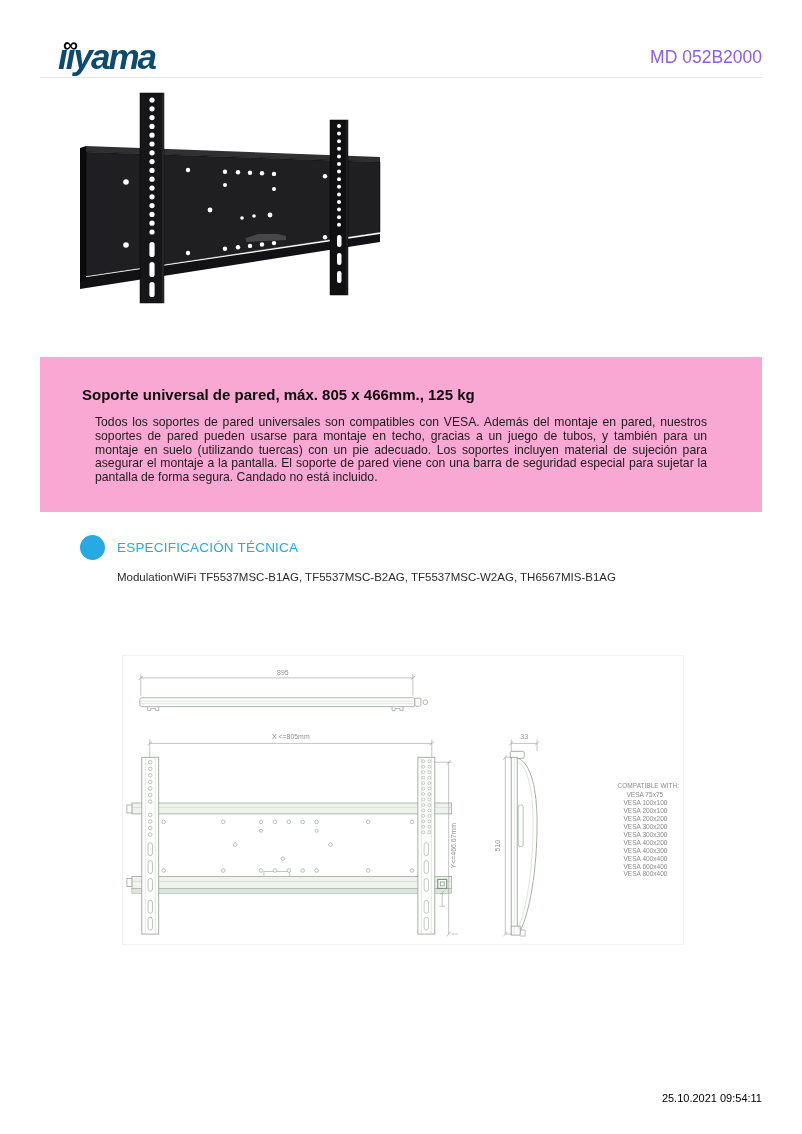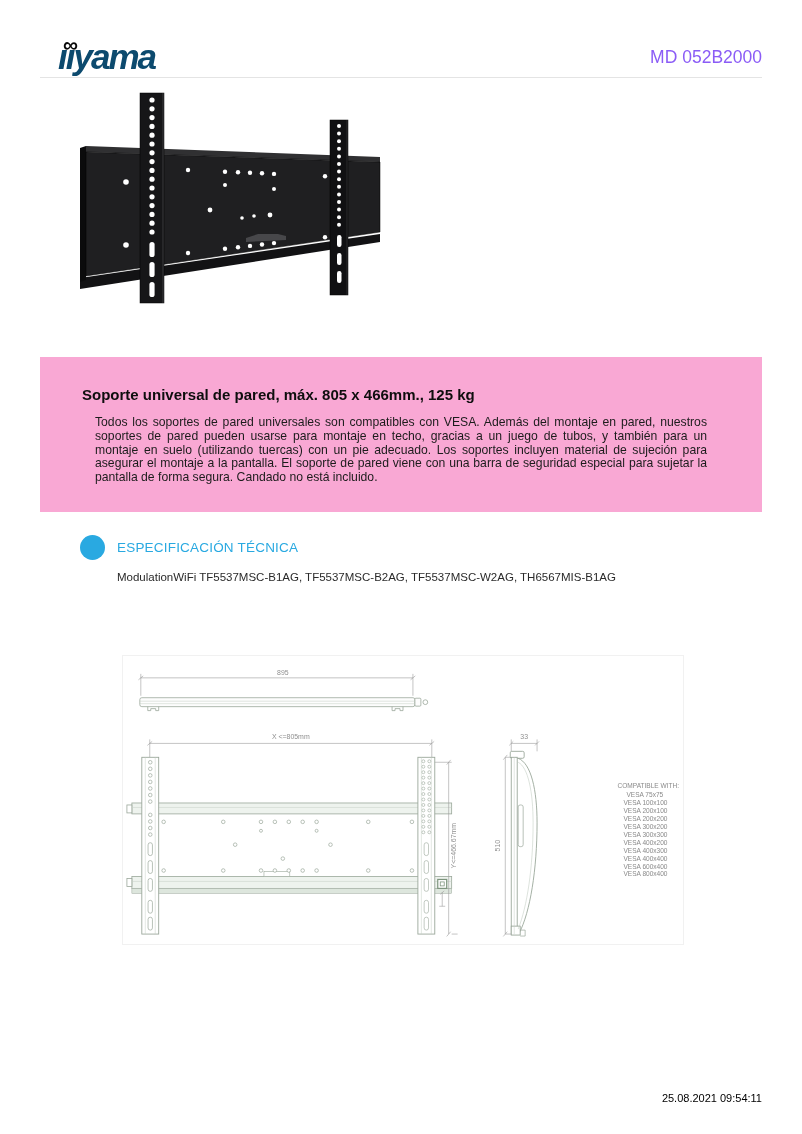--- a/index.html
+++ b/index.html
@@ -355,15 +355,15 @@
         <text class="vesa-t" x="503" y="182">VESA 300x300</text>
         <text class="vesa-t" x="503" y="190">VESA 400x200</text>
         <text class="vesa-t" x="503" y="198">VESA 400x300</text>
         <text class="vesa-t" x="503" y="206">VESA 400x400</text>
         <text class="vesa-t" x="503" y="214">VESA 600x400</text>
         <text class="vesa-t" x="503" y="222">VESA 800x400</text>
       </g>
     </svg>
   </div>
 
-  <div class="timestamp">25.08.2021 09:54:11</div>
+  <div class="timestamp">25.10.2021 09:54:11</div>
 
 </div>
 
 </body></html>

